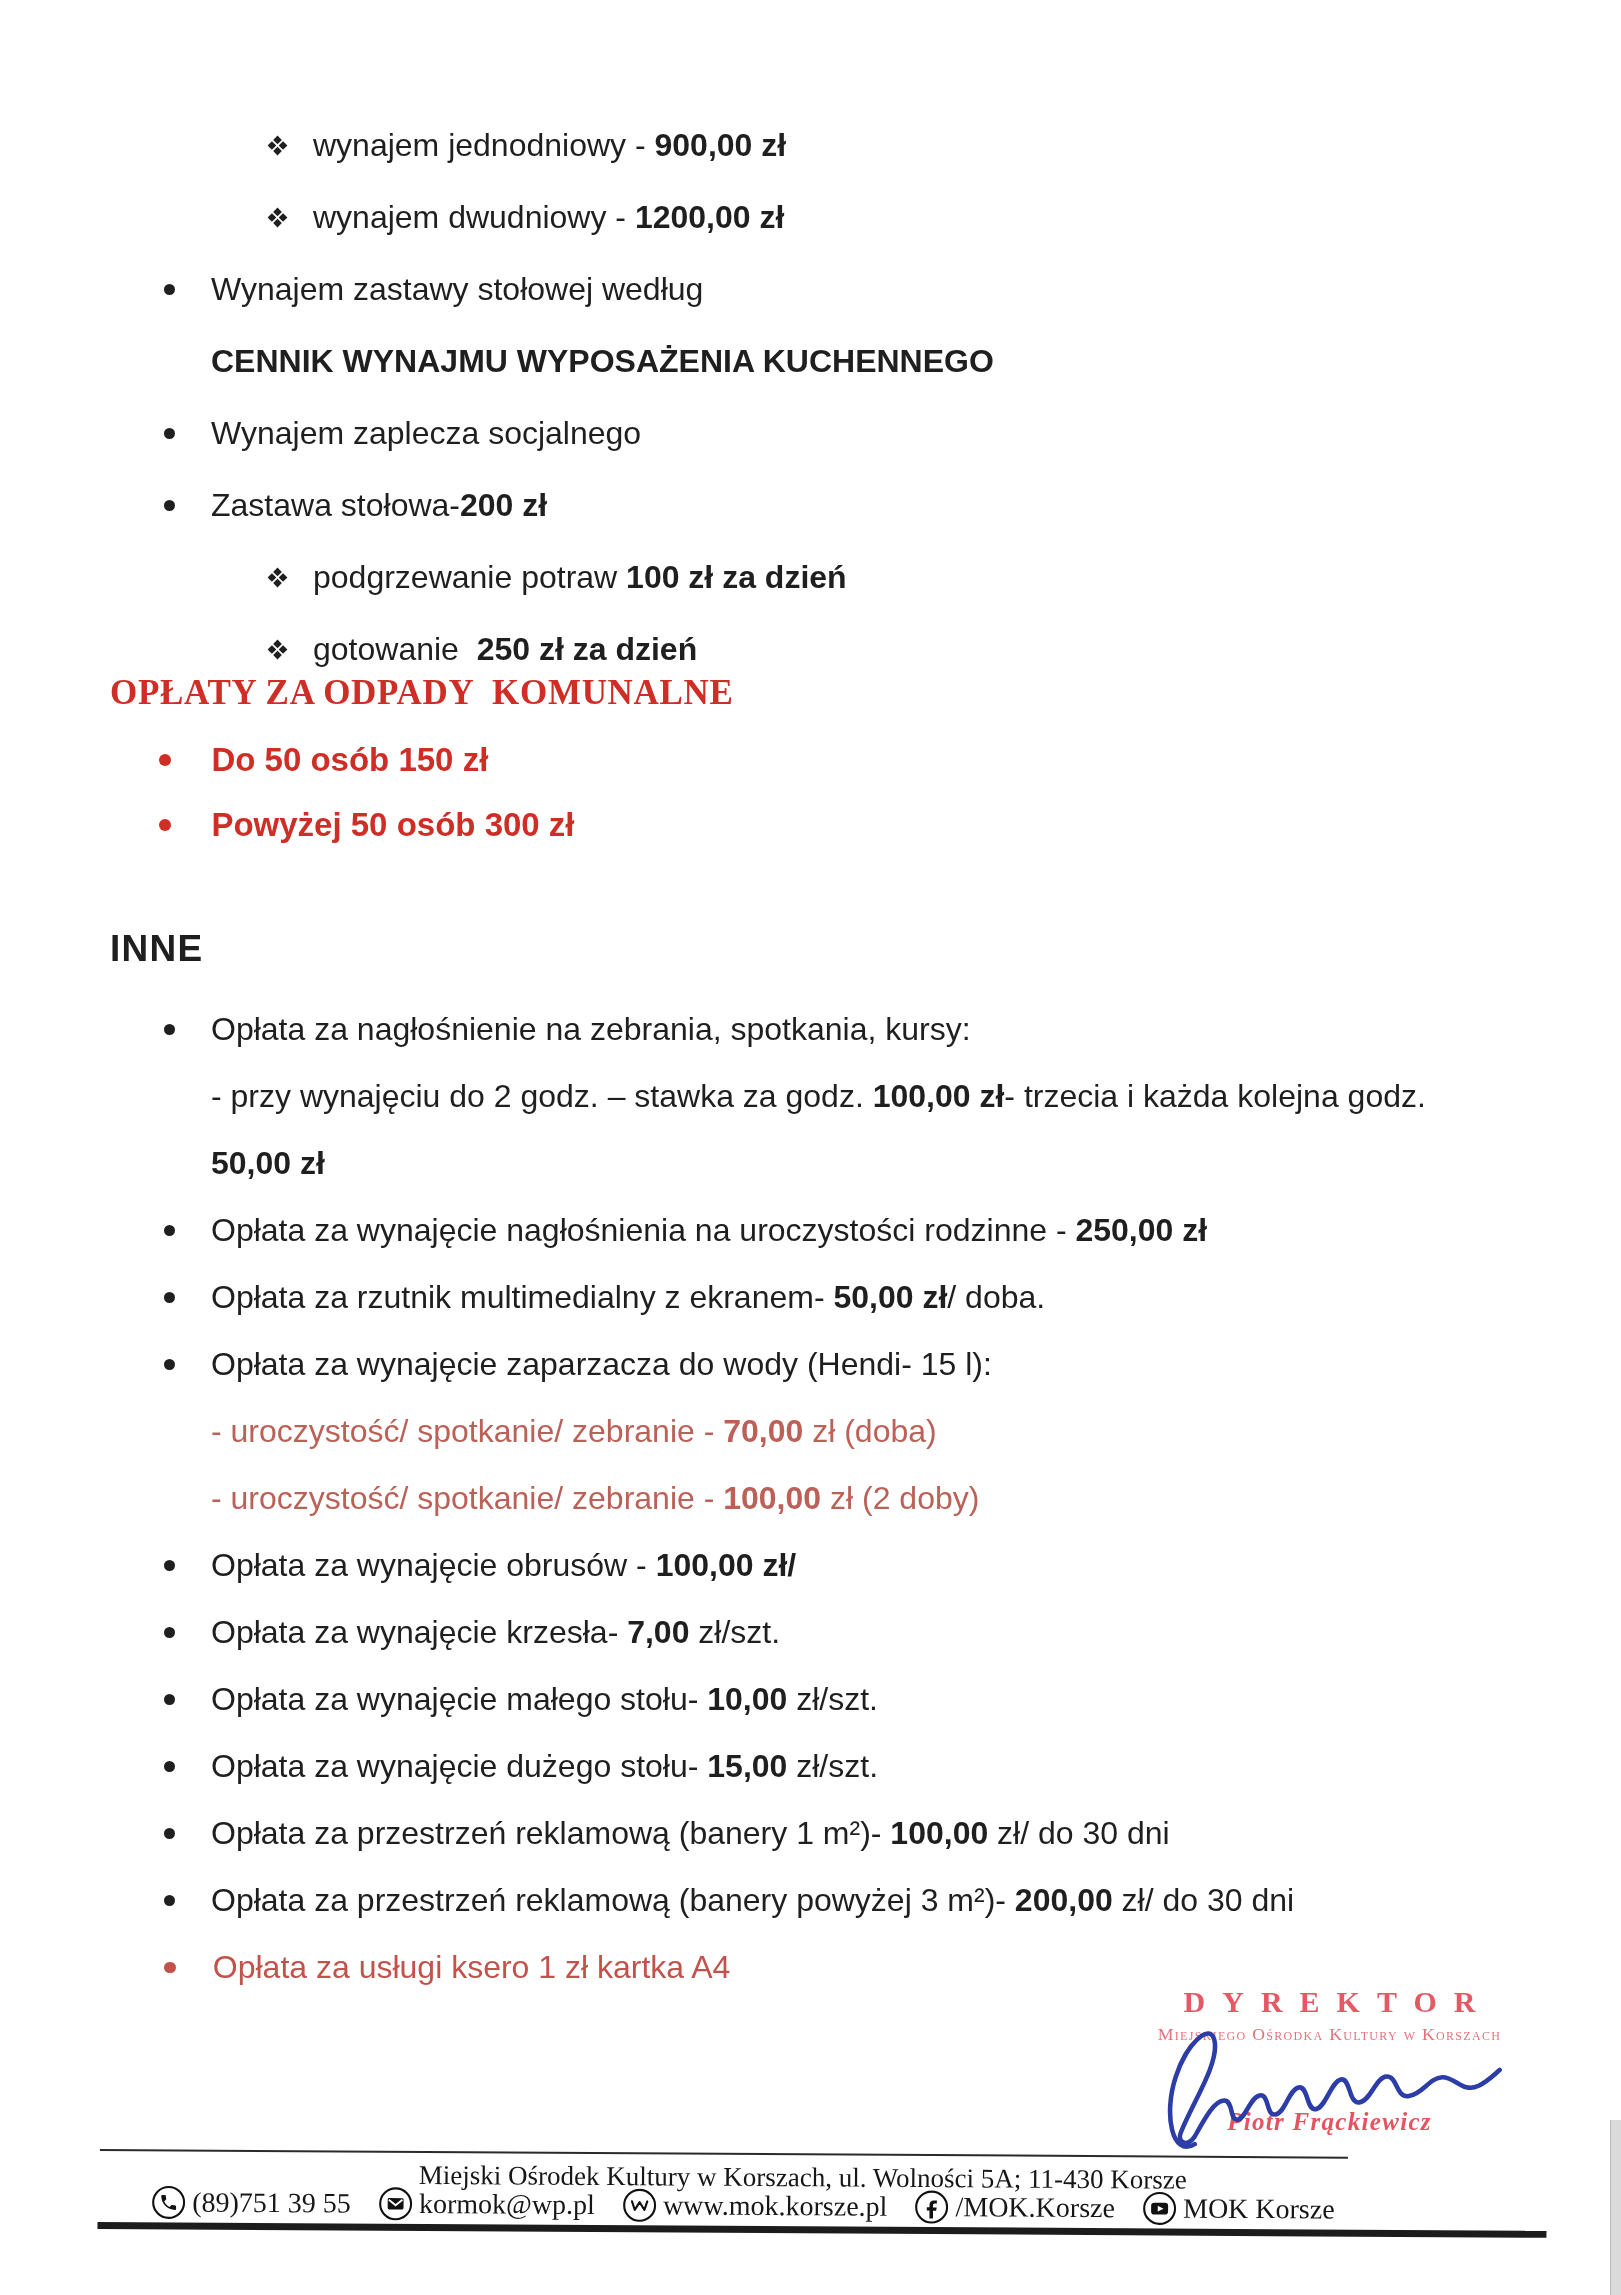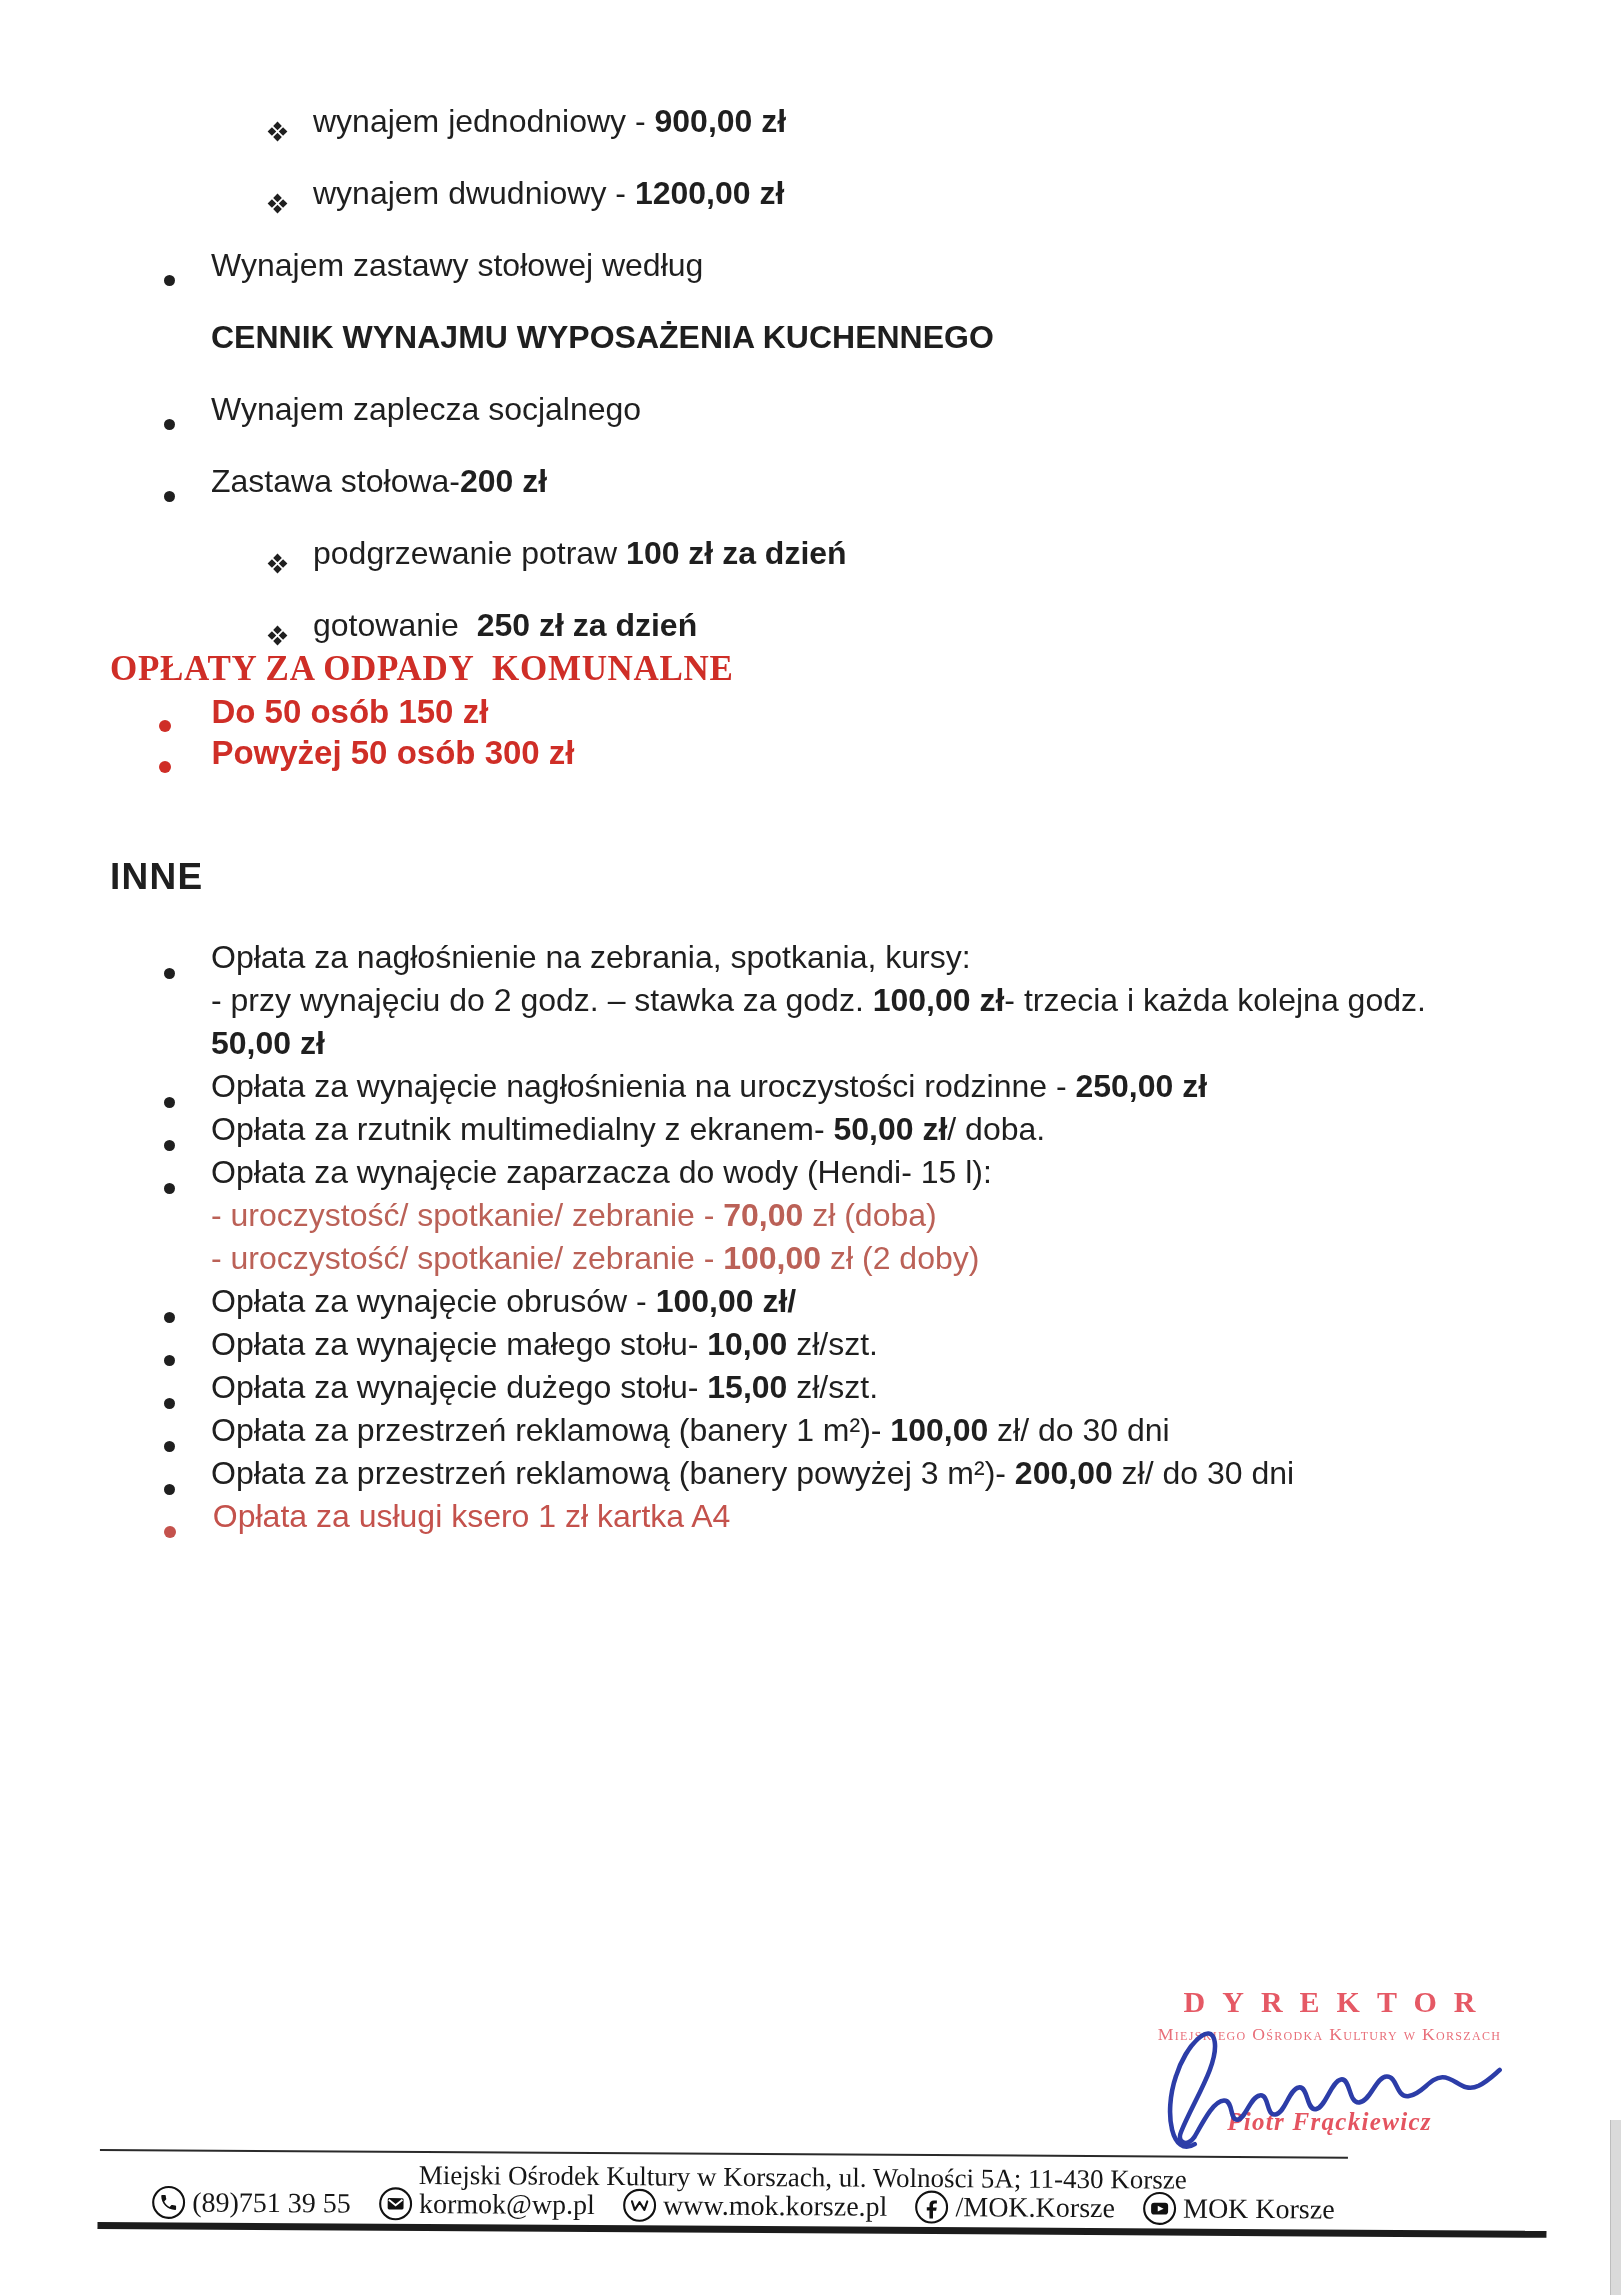--- a/index.html
+++ b/index.html
@@ -8,21 +8,21 @@
     width:1621px;
     height:2295px;
     background:#ffffff;
     overflow:hidden;
     font-family:"Liberation Sans", sans-serif;
     color:#1f1f1f;
   }
   .content{position:absolute;left:0;top:0;width:1621px;padding-top:100px;}
 
   
-  .row{display:flex;align-items:flex-end;font-size:32px;line-height:42px;color:#1f1f1f;}
+  .row{display:flex;align-items:flex-start;font-size:32px;line-height:42px;color:#1f1f1f;margin-top:24px;}
   .seg-b{font-weight:700;}
 
   
   .lvl-head{margin-left:110px;}
   .lvl-bullet{margin-left:164px;}
   .lvl-text{margin-left:211px;}
   .lvl-diamond{margin-left:267px;}
   .lvl-bullet-red{margin-left:159px;}
 
   
@@ -175,20 +175,24 @@
         </div>
         <div class="row lvl-text">
           <span><span class="c-pink">- uroczystość/ spotkanie/ zebranie - </span><span class="seg-b c-pink">100,00</span><span class="c-pink"> zł (2 doby)</span></span>
         </div>
         <div class="row lvl-bullet">
           <span class="bullet-dot"></span>
           <span><span>Opłata za wynajęcie obrusów - </span><span class="seg-b">100,00 zł/</span></span>
         </div>
         <div class="row lvl-bullet">
           <span class="bullet-dot"></span>
+          <span><span>Opłata za wynajęcie krzesła- </span><span class="seg-b">7,00</span><span> zł/szt.</span></span>
+        </div>
+        <div class="row lvl-bullet">
+          <span class="bullet-dot"></span>
           <span><span>Opłata za wynajęcie małego stołu- </span><span class="seg-b">10,00</span><span> zł/szt.</span></span>
         </div>
         <div class="row lvl-bullet">
           <span class="bullet-dot"></span>
           <span><span>Opłata za wynajęcie dużego stołu- </span><span class="seg-b">15,00</span><span> zł/szt.</span></span>
         </div>
         <div class="row lvl-bullet">
           <span class="bullet-dot"></span>
           <span><span>Opłata za przestrzeń reklamową (banery 1 m²)- </span><span class="seg-b">100,00</span><span> zł/ do 30 dni</span></span>
         </div>

